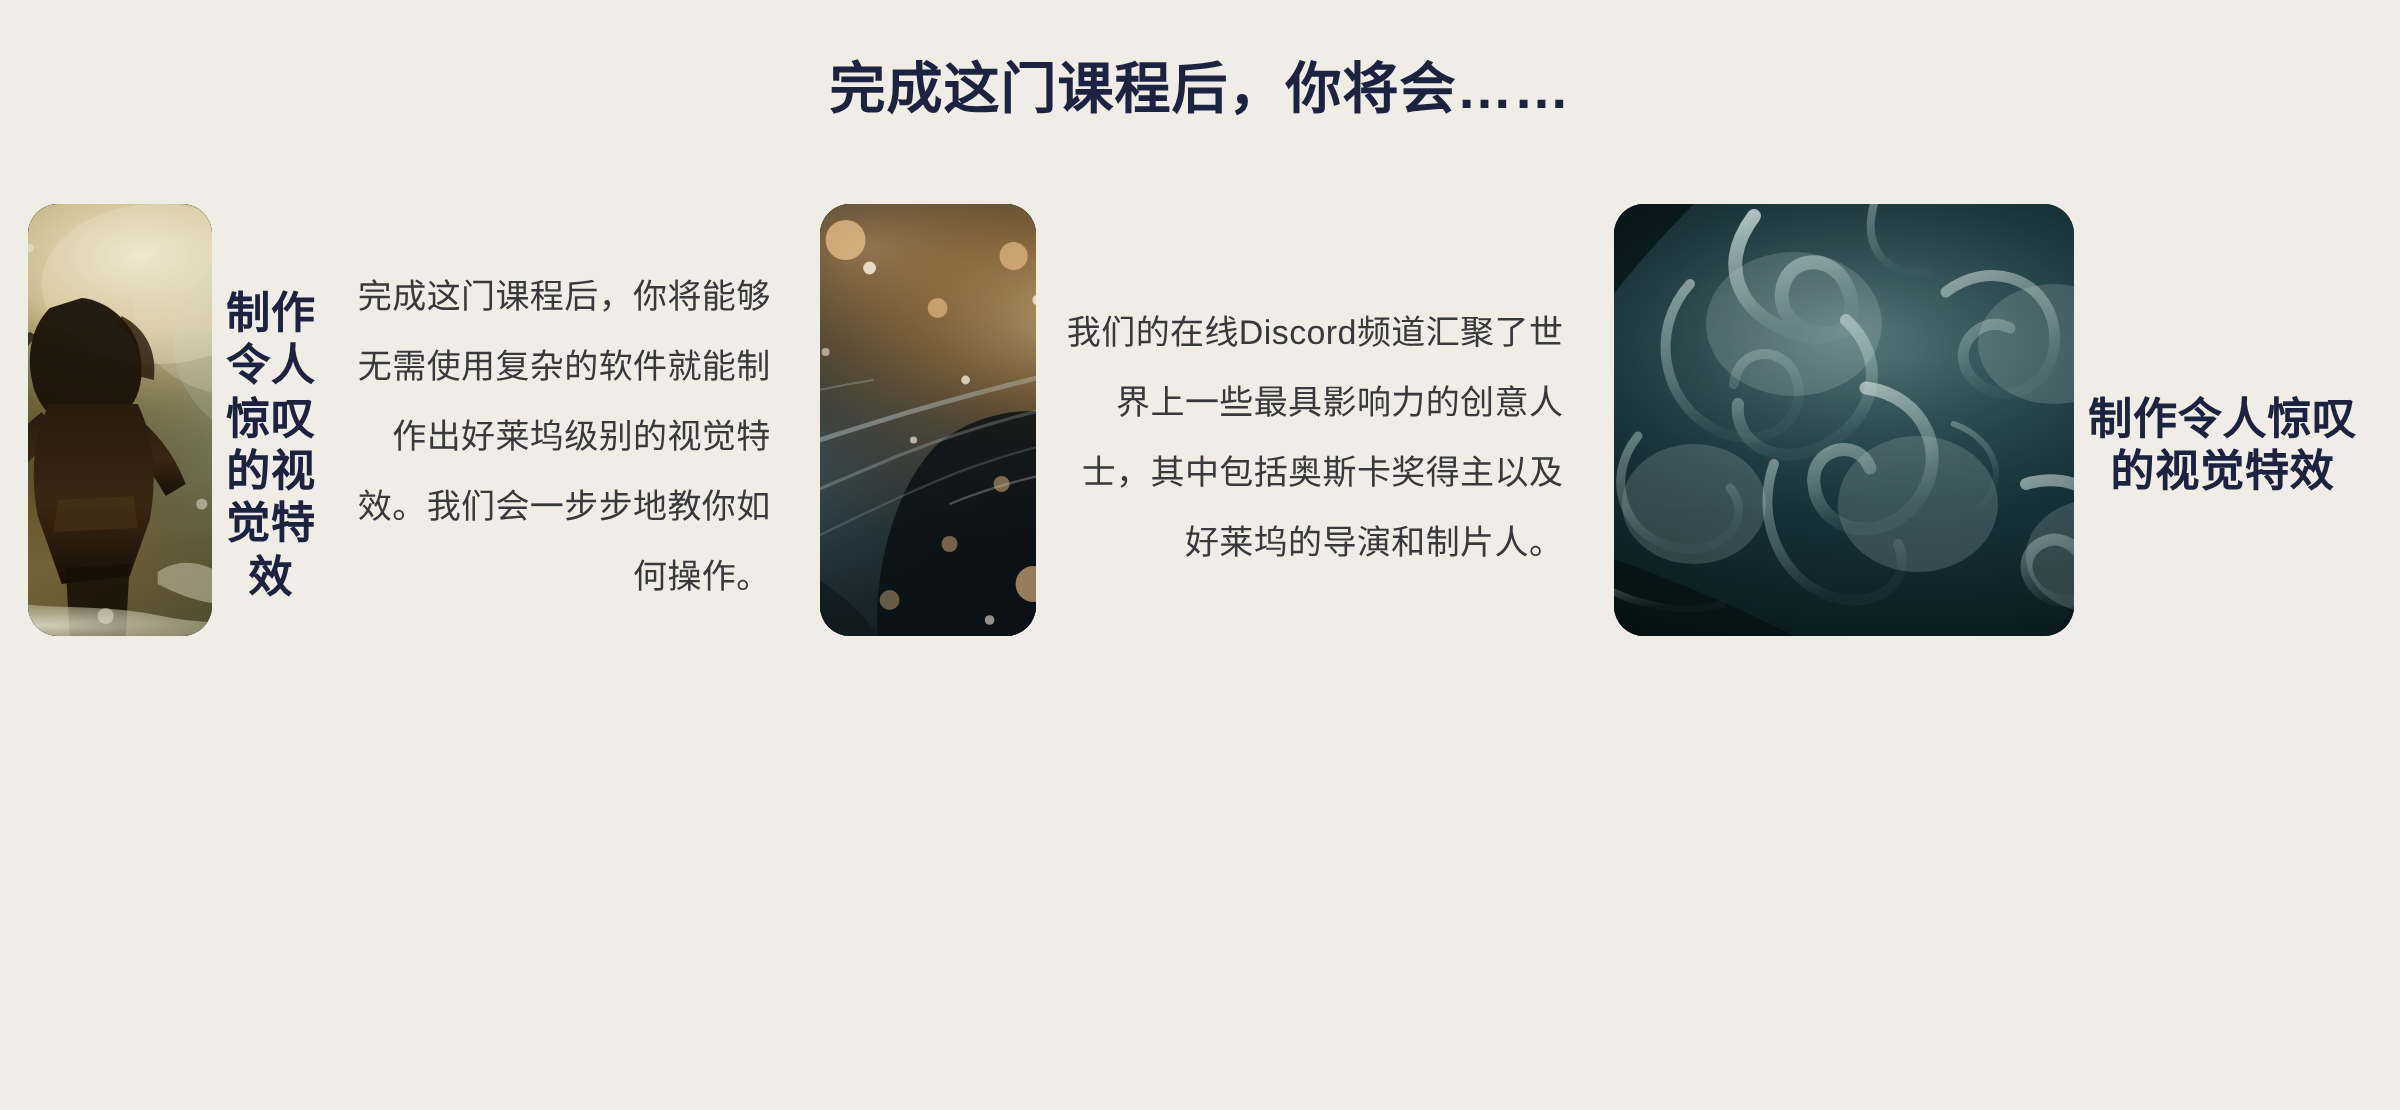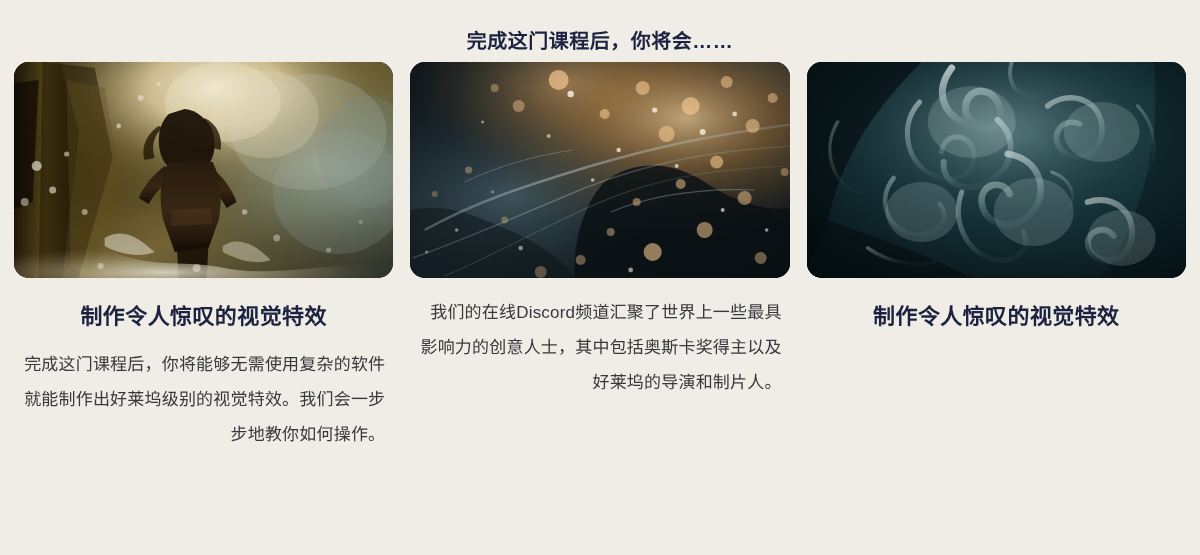--- a/index.html
+++ b/index.html
@@ -21,41 +21,42 @@
     width: 1200px;
     height: 555px;
     position: relative;
     background: #f0ece6;
   }
 
   
   .section-heading {
     text-align: center;
     color: #1b2340;
-    font-size: 20px;
+    font-size: 28px;
     font-weight: 700;
     letter-spacing: 0.5px;
     line-height: 1.1;
     padding-top: 30px;
     height: 62px;
   }
 
   
   .cards {
     display: flex;
     gap: 17px;
     padding: 0 14px;
   }
 
   .card {
     flex: 1 1 0;
     min-width: 0;
     display: flex;
-    flex-direction: column;
+    flex-direction: row;
     align-items: center;
+    margin-top: 40px;
   }
 
   
   .thumb {
     width: 100%;
     height: 216px;
     border-radius: 15px;
     overflow: hidden;
     position: relative;
     background: #0d1417;

